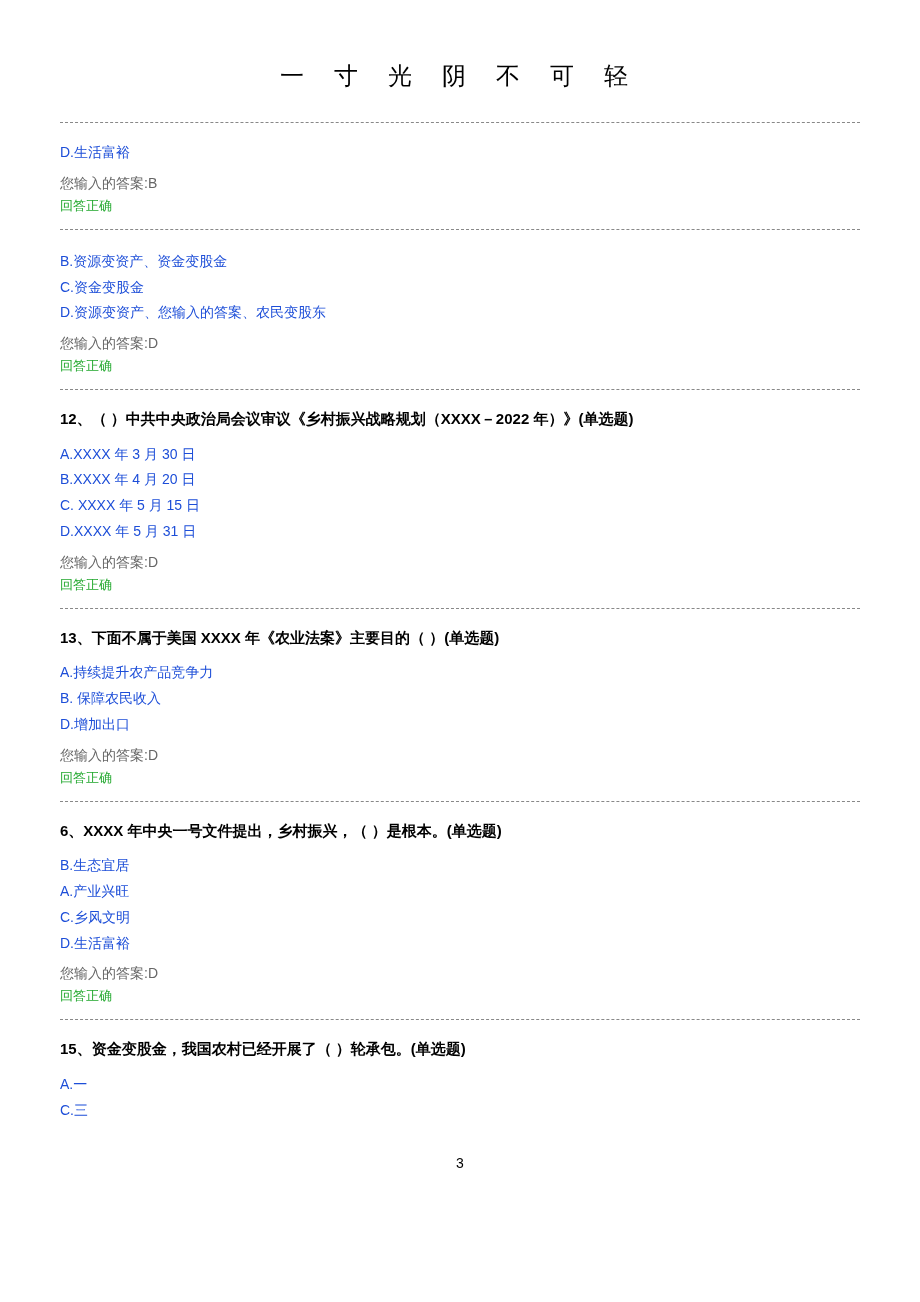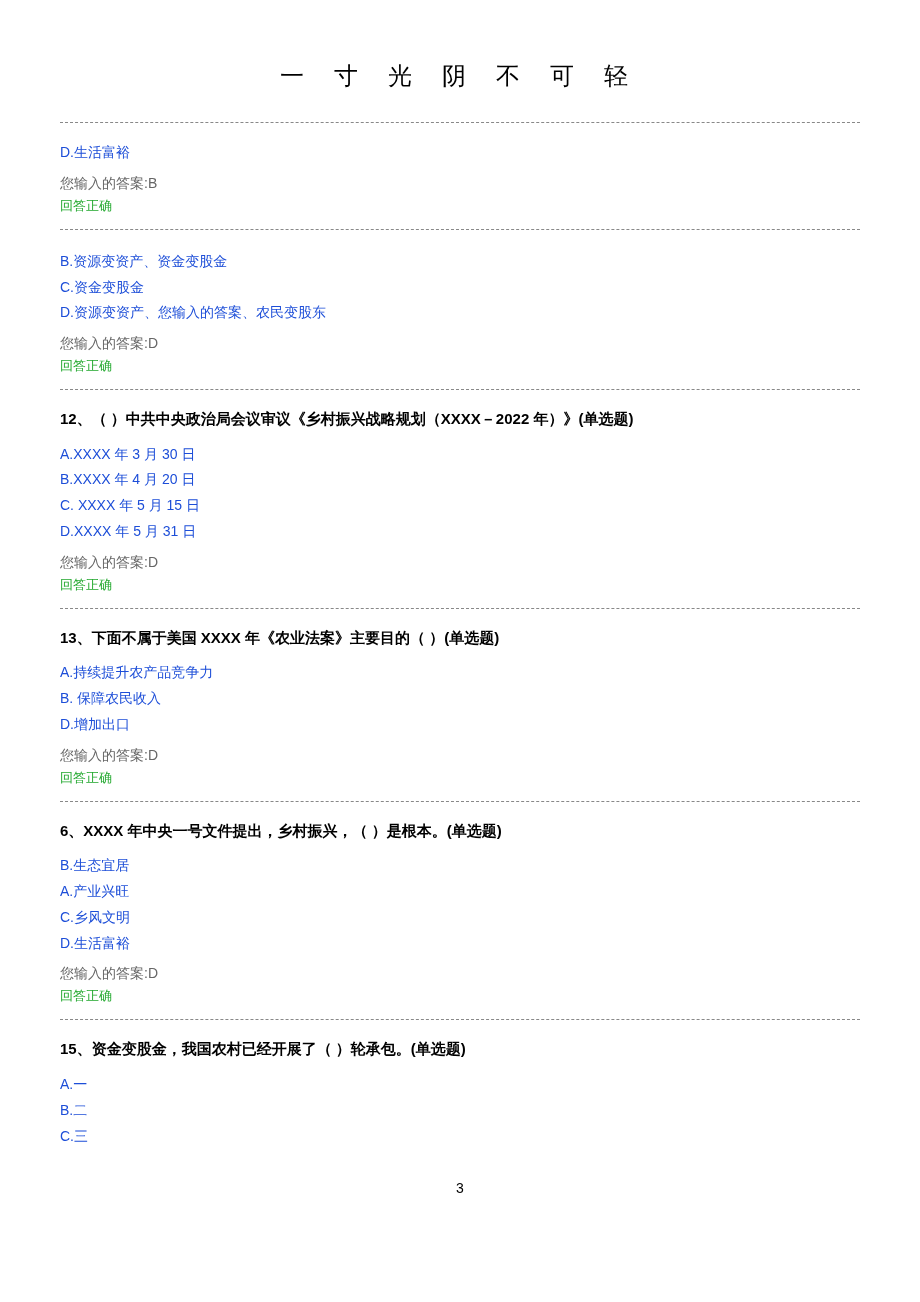--- a/index.html
+++ b/index.html
@@ -130,17 +130,16 @@
   <div class="option">D.生活富裕</div>
   <div class="your-answer">您输入的答案:D</div>
   <div class="feedback">回答正确</div>
 </div>
 
 <div class="question-block" style="border-bottom:none; padding-bottom:0;">
   <div class="question-stem">
     <span class="qnum">15、</span><span class="qtext">资金变股金，我国农村已经开展了（ ）轮承包。</span><span class="qtype">(单选题)</span>
   </div>
   <div class="option">A.一</div>
-  <div class="option">B.二</div>
   <div class="option">C.三</div>
 </div>
 
 <div class="page-number">3</div>
 
 </body></html>

